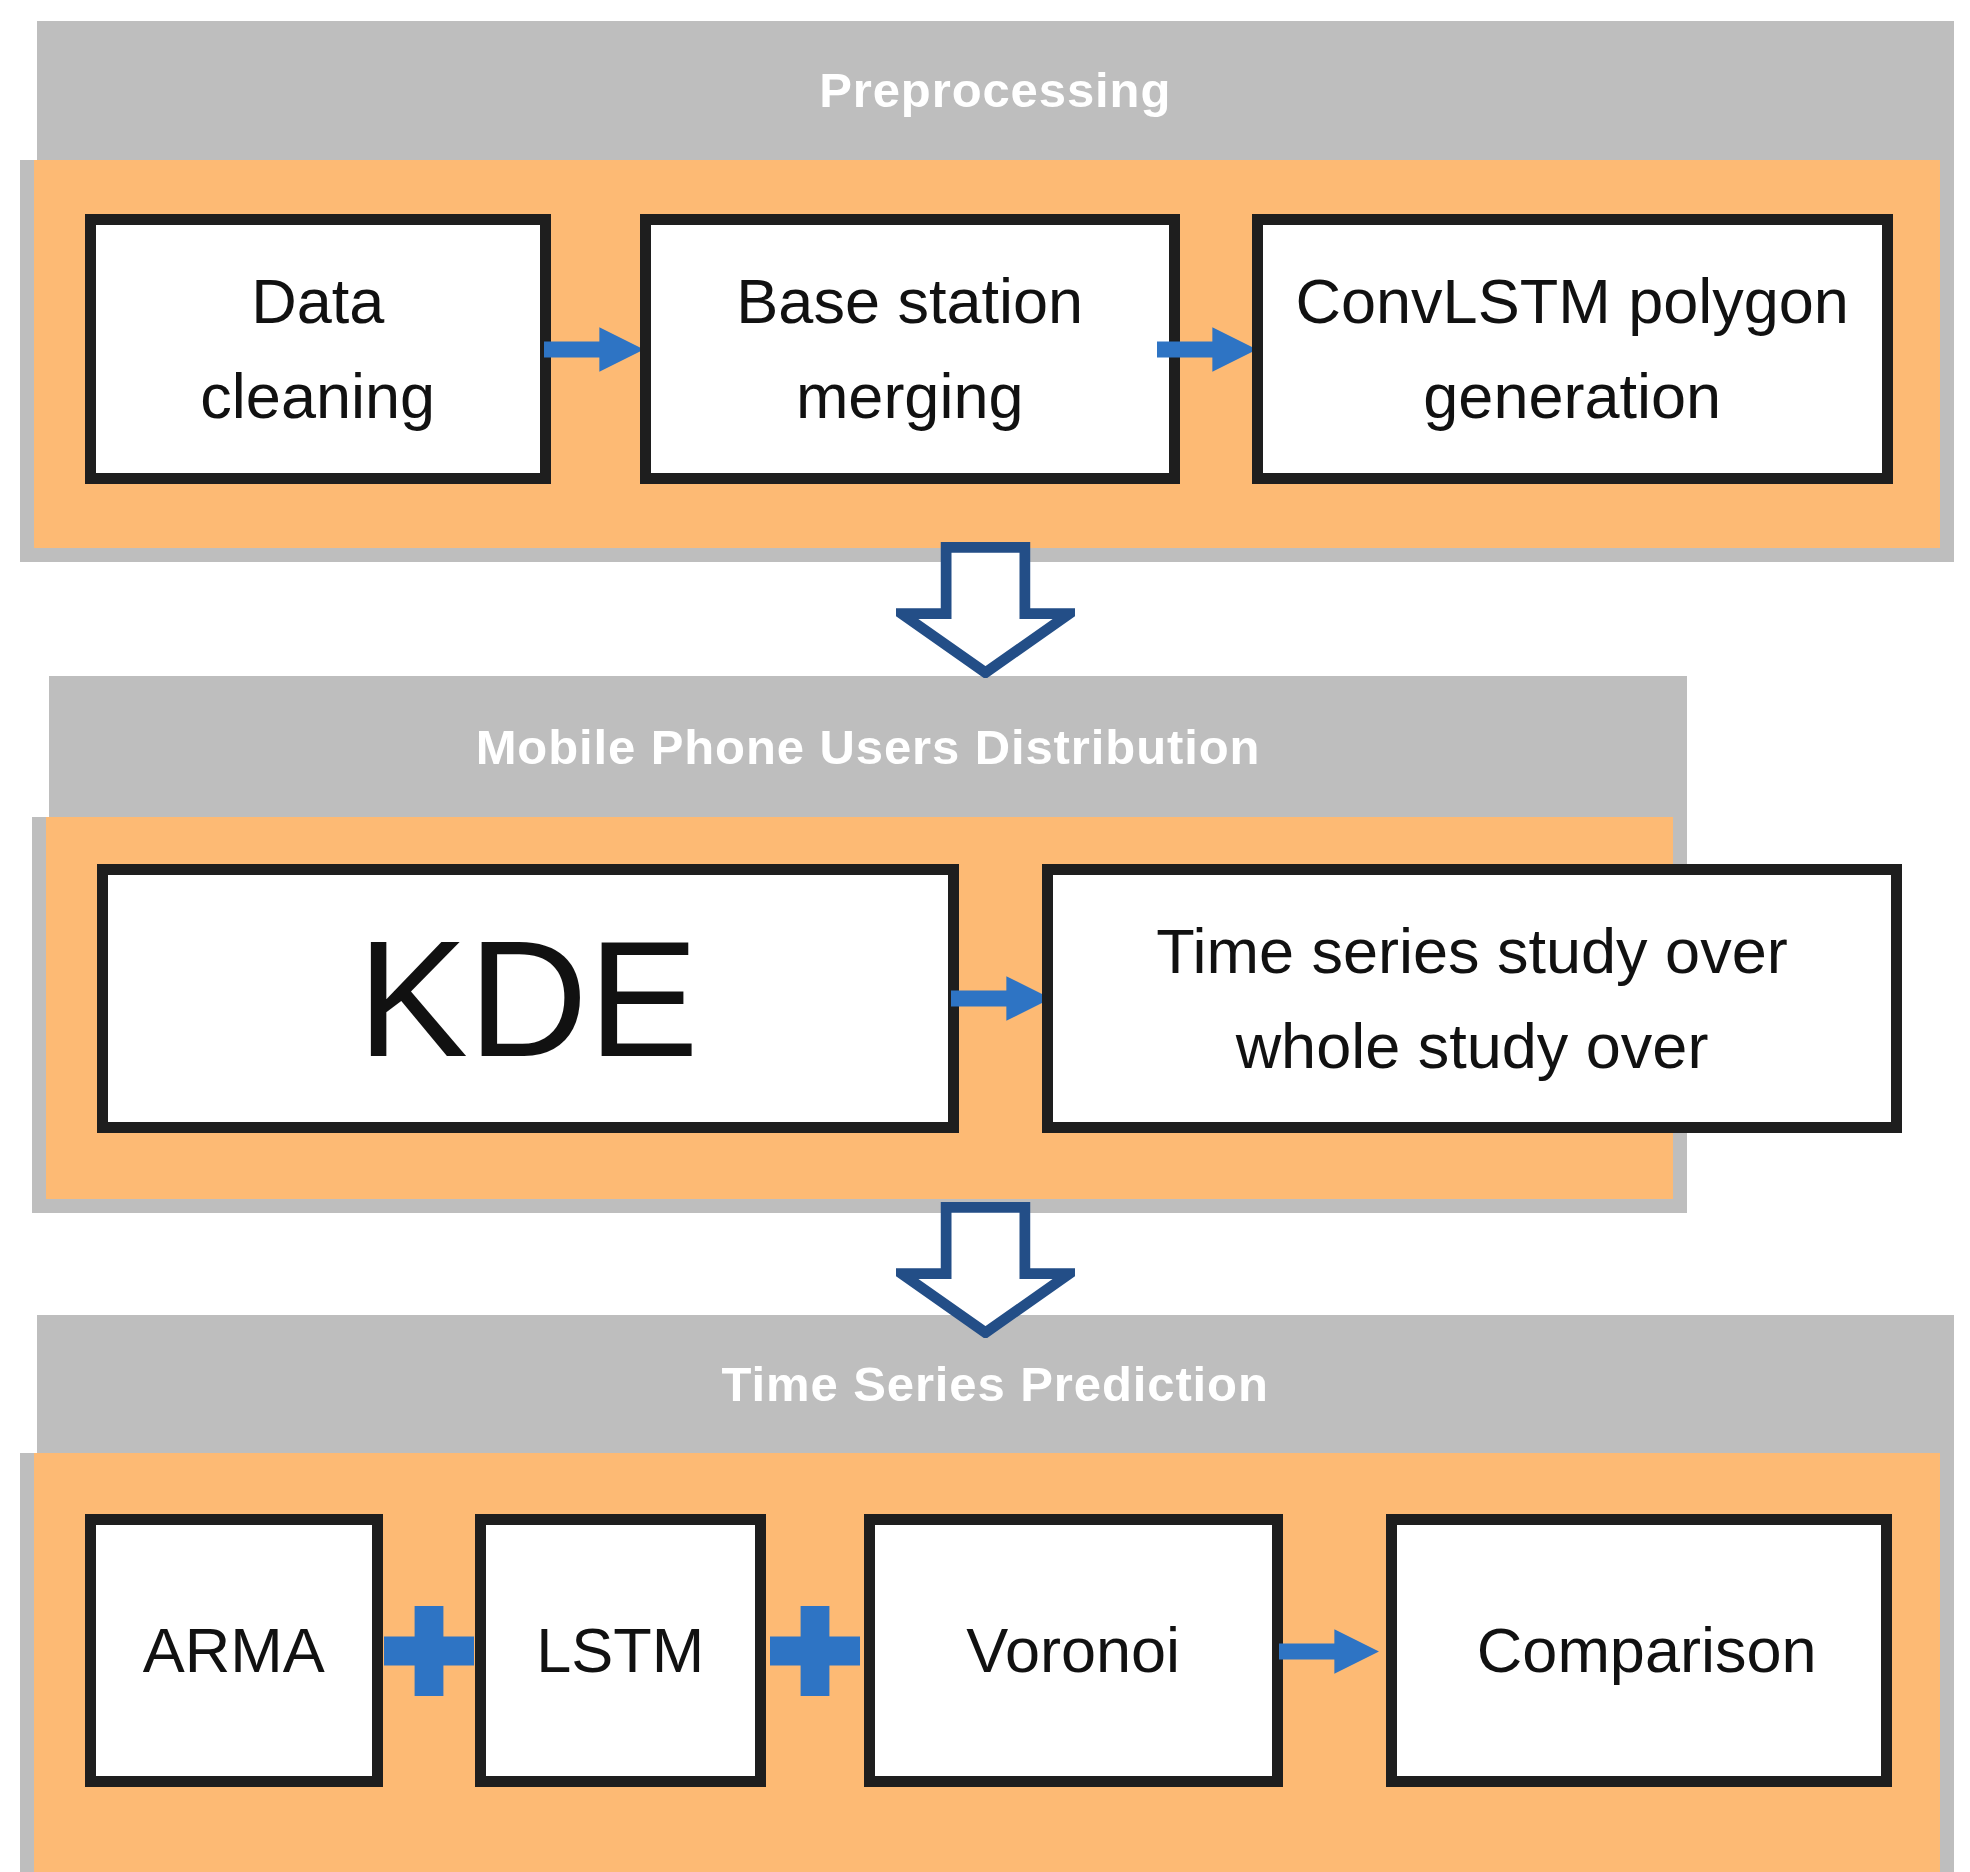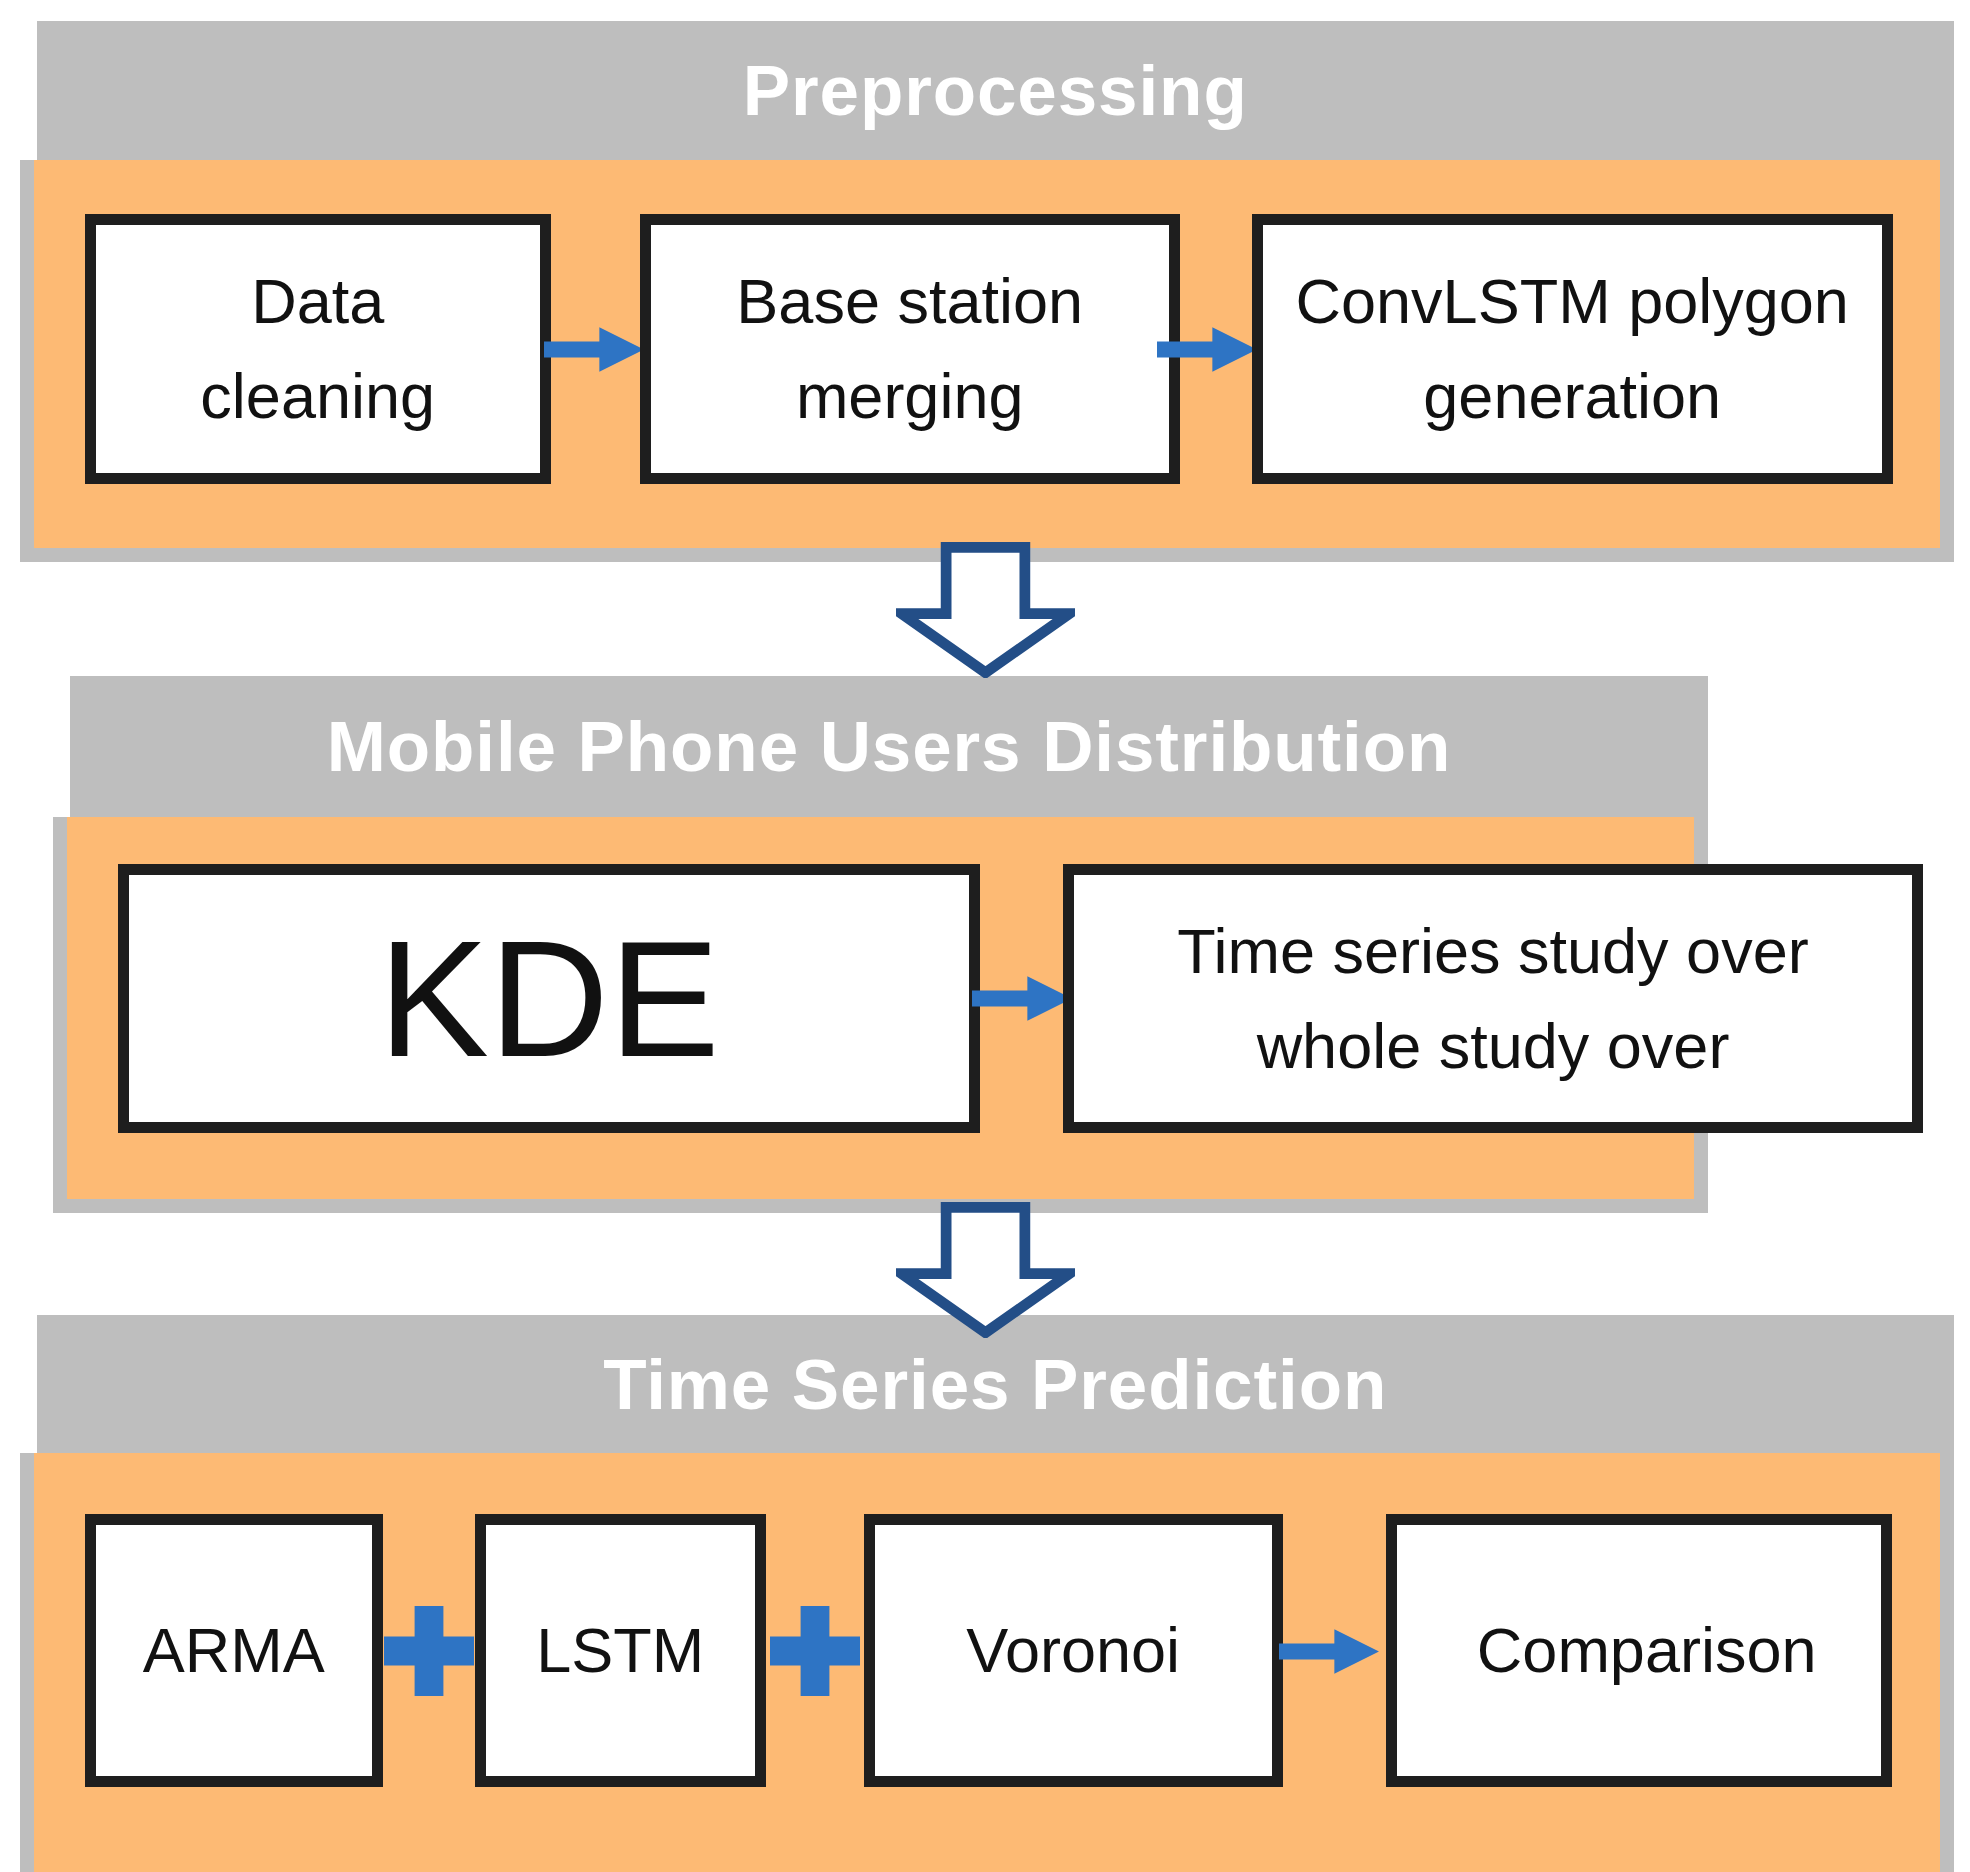--- a/index.html
+++ b/index.html
@@ -10,21 +10,21 @@
     font-family:"Liberation Sans", sans-serif;
     overflow:hidden;
   }
   .panel{position:absolute;display:flex;flex-direction:column;}
   .panel-header{
     flex:0 0 auto;
     background:var(--panel-gray,#bebebe);
     display:flex;align-items:center;justify-content:center;
     color:var(--header-text,#ffffff);
     font-weight:bold;
-    font-size:71px;
+    font-size:49px;
     letter-spacing:0.9px;
     margin-left:17px;
   }
   .panel-body{
     flex:1 1 auto;
     position:relative;
     background:#fdba74;
     border:14.3px solid var(--panel-gray,#bebebe);
     border-top:none;
   }
@@ -84,21 +84,21 @@
 
     </div>
   </div>
 
   <div class="down-arrow" style="left:896px;top:542px;width:179px;height:136px;">
     <svg viewBox="0 0 200 152">
       <polygon points="56,6 144,6 144,80 194,80 100,146 6,80 56,80" style="fill:#ffffff;stroke:var(--block-arrow-navy,#234e87);stroke-width:12;"></polygon>
     </svg>
   </div>
 
-  <div class="panel" style="left:29px;top:676px;width:1655px;height:537px;padding-left:24px;">
+  <div class="panel" style="left:8px;top:676px;width:1655px;height:537px;padding-left:24px;">
     <div class="panel-header" style="height:141px;">Mobile Phone Users Distribution</div>
     <div class="panel-body">
 
       <div class="box big" style="left:51px;top:47px;width:862px;height:269px;">
         <span>KDE</span>
       </div>
 
       <div class="connector" style="left:905px;top:159px;width:100px;height:45px;">
         <svg viewBox="0 0 112 50">
             <polygon points="0,16 62,16 62,0 112,25 62,50 62,34 0,34" style="fill:var(--arrow-blue,#2e74c4)"></polygon>

